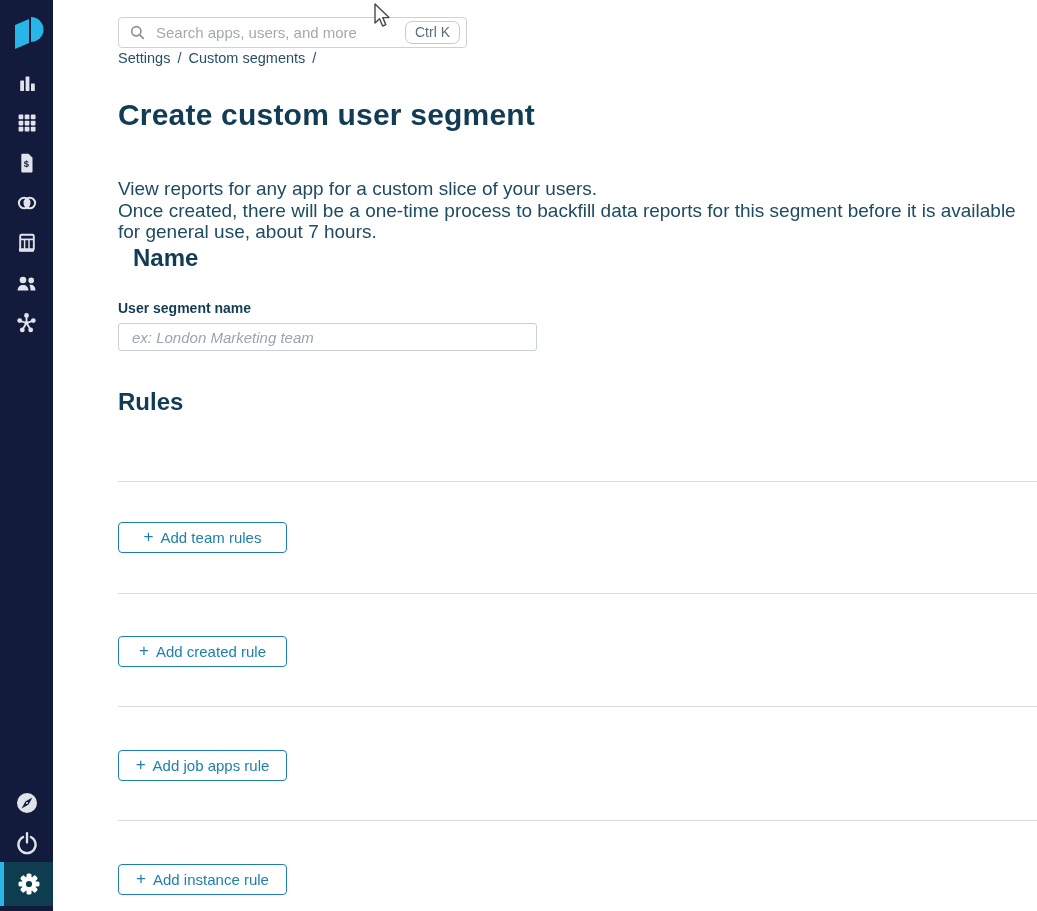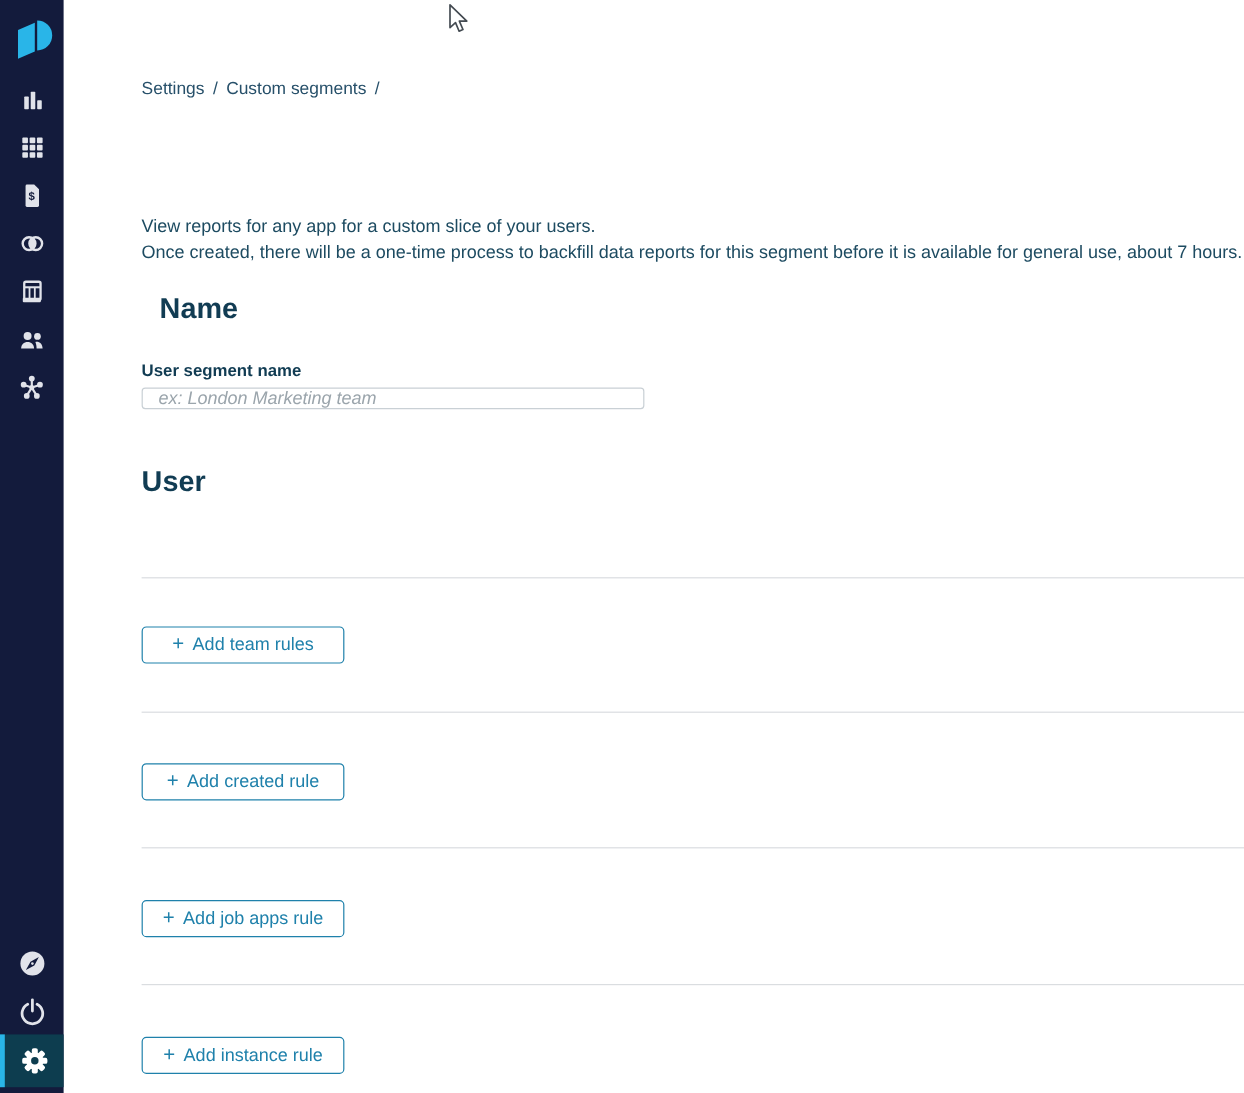--- a/index.html
+++ b/index.html
@@ -19,33 +19,33 @@
 
   .search-bar{position:absolute;left:65px;top:17px;width:349px;height:31px;border:1px solid #ccd3d8;
               border-radius:4px;display:flex;align-items:center;box-sizing:border-box;background:#fff;}
   .search-bar .mag{margin:0 9px 0 11px;display:flex;}
   .search-input{border:none;outline:none;flex:1;font-size:15px;color:#41505a;background:transparent;
                 font-family:"Liberation Sans",sans-serif;min-width:0;}
   .search-input::placeholder{color:#a1aab1;opacity:1;}
   .kbd-badge{margin-right:6px;border:1px solid #c3ccd2;border-radius:7px;padding:2px 9px 3px;
              font-size:14px;color:#5d6e7a;white-space:nowrap;}
 
-  .breadcrumb{position:absolute;left:65px;top:66px;font-size:14.5px;color:#27506a;display:flex;gap:7px;align-items:center;justify-content:center;}
+  .breadcrumb{position:absolute;left:65px;top:50px;font-size:14.5px;color:#27506a;display:flex;gap:7px;align-items:center;justify-content:center;}
   .breadcrumb a{color:#27506a;text-decoration:none;cursor:pointer;}
 
   .page-title{position:absolute;left:65px;top:98px;font-size:30px;font-weight:700;color:#113c53;letter-spacing:.2px;}
 
-  .page-desc{position:absolute;left:65px;top:178px;font-size:15px;color:#1d4b61;line-height:21.5px;}
+  .page-desc{position:absolute;left:65px;top:178px;font-size:19px;color:#1d4b61;line-height:21.5px;}
 
   .h2{position:absolute;left:65px;font-size:24px;font-weight:700;color:#113c53;}
   .h2.name{top:244px;margin-left:15px;}
   .h2.rules{top:388px;}
 
   .field-label{position:absolute;left:65px;top:300px;font-size:14px;font-weight:700;color:#113c53;text-align:right;}
-  .seg-input{position:absolute;left:65px;top:323px;width:419px;height:18px;box-sizing:border-box;
+  .seg-input{position:absolute;left:65px;top:323px;width:419px;height:28px;box-sizing:border-box;
              border:1px solid #c9d0d5;border-radius:3px;padding:0 13px;font-size:15px;color:#2c4b5c;
              font-family:"Liberation Sans",sans-serif;outline:none;}
   .seg-input::placeholder{font-style:italic;color:#9ba5ac;opacity:1;}
 
   .rules-desc{position:absolute;left:65px;top:444px;font-size:15px;color:#1d4b61;}
 
   .divider{position:absolute;left:65px;width:919px;height:0;border-top:1px solid #dadde0;}
   .d1{top:481px;}.d2{top:593px;}.d3{top:706px;}.d4{top:820px;}
 
   .add-btn{position:absolute;left:65px;width:169px;height:31px;box-sizing:border-box;background:#fff;
@@ -169,39 +169,50 @@
         <rect x="10.5" y="2.5" width="5" height="21" rx="1.6" transform="rotate(135 13 13)"></rect>
         <circle cx="13" cy="13" r="7.2"></circle>
       </g>
       <circle cx="13" cy="13" r="3.1" fill="#0d3d4f"></circle>
     </svg>
   </div>
 </div>
 
 <div class="main">
 
+  <div class="search-bar">
+    <span class="mag">
+      <svg width="15" height="15" viewBox="0 0 15 15">
+        <circle cx="6.3" cy="6.3" r="4.6" fill="none" stroke="#8a949c" stroke-width="1.7"></circle>
+        <line x1="9.8" y1="9.8" x2="13.3" y2="13.3" stroke="#8a949c" stroke-width="1.7" stroke-linecap="round"></line>
+      </svg>
+    </span>
+    <input class="search-input" type="text" placeholder="Search apps, users, and more" style="">
+    <span class="kbd-badge">Ctrl K</span>
+  </div>
 
   <div class="breadcrumb">
     <a>Settings</a>
     <span>/</span>
     <a>Custom segments</a>
     <span>/</span>
   </div>
 
+  <div class="page-title">Create custom user segment</div>
 
   <div class="page-desc">
     <div>View reports for any app for a custom slice of your users.</div>
     <div>Once created, there will be a one-time process to backfill data reports for this segment before it is available for general use, about 7 hours.</div>
   </div>
 
   <div class="h2 name">Name</div>
   <div class="field-label">User segment name</div>
   <input class="seg-input" type="text" placeholder="ex: London Marketing team" style="">
 
-  <div class="h2 rules">User</div>
+  <div class="h2 rules">Rules</div>
 
   <div class="divider d1"></div>
   <button class="add-btn b1">
     <span class="plus">+</span>
     <span>Add team rules</span>
   </button>
 
   <div class="divider d2"></div>
   <button class="add-btn b2">
     <span class="plus">+</span>

